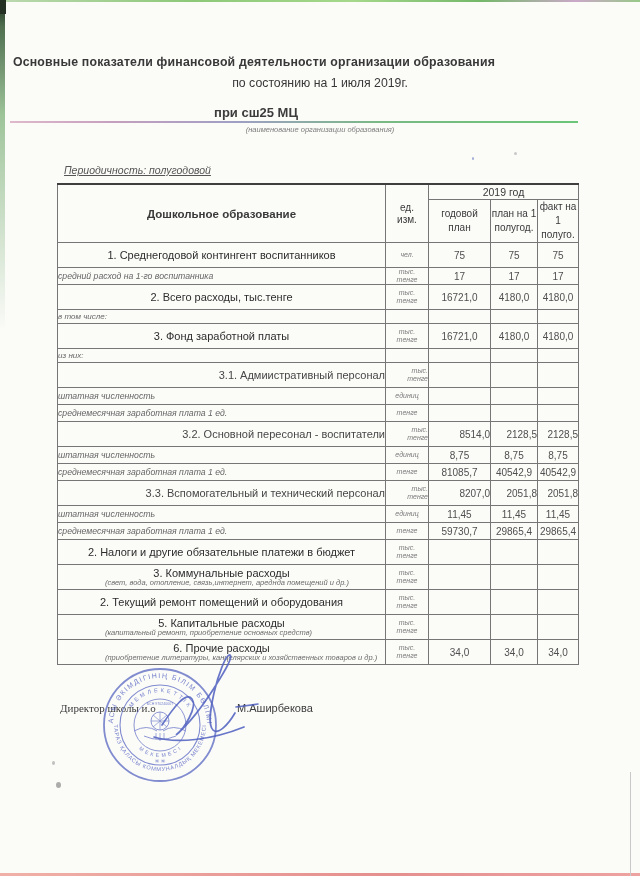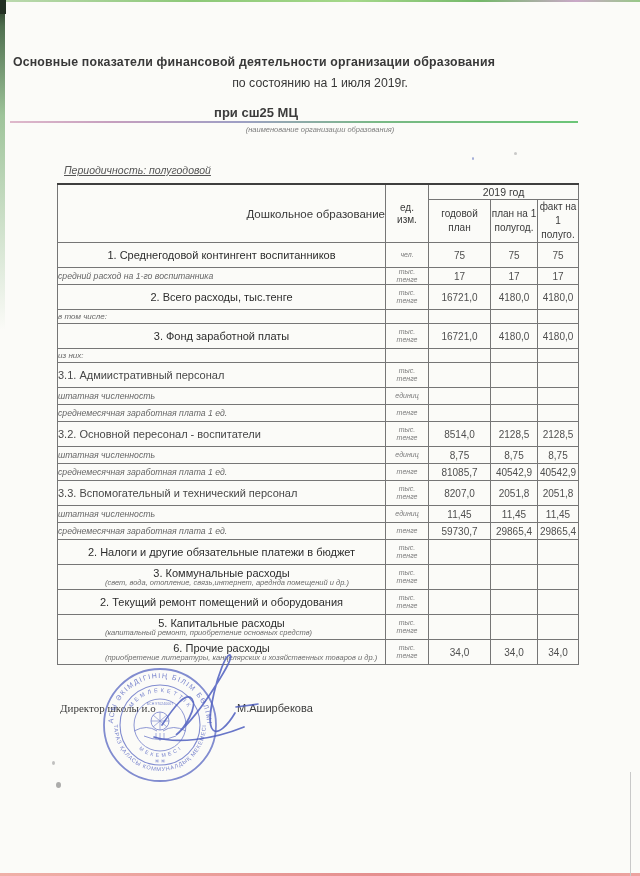--- a/index.html
+++ b/index.html
@@ -41,37 +41,37 @@
   
   .fin-table-wrap{position:absolute;left:57px;top:183px;width:521px;}
   table.fin{border-collapse:collapse;table-layout:fixed;width:521px;
     border:1px solid #4a4a4a;border-top:2px solid #3f3f3f;}
   table.fin th, table.fin td{border:1px solid #767676;padding:0;vertical-align:middle;overflow:hidden;}
   
   tbody tr:nth-child(4n+1) td{border-top-color:#6f8a6f;}
   tbody tr:nth-child(4n+3) td{border-top-color:#8d6d85;}
   tbody tr:nth-child(4n+2) td{border-top-color:#70709a;}
 
-  th.main-col{font-weight:normal;font-size:11.5px;color:#3a3a3a;text-align:right;}
+  th.main-col{font-weight:bold;font-size:11.5px;color:#3a3a3a;text-align:center;}
   th.unit-col{font-weight:normal;font-size:10px;color:#3a3a3a;text-align:center;line-height:1.15;}
   th.year-col{font-weight:normal;font-size:10.5px;color:#3a3a3a;text-align:center;height:14px;}
   th.sub-col{font-weight:normal;font-size:10px;color:#3a3a3a;text-align:center;
     height:41px;line-height:14px;vertical-align:top;padding-top:2px;}
 
   td.label-cell{padding:1px 3px 1px 4px;text-align:left;}
   .row.section .row-label-text{font-weight:normal;font-size:11px;color:#2d2d2d;text-align:center;}
   .row.subsection .row-label-text{font-weight:normal;font-size:11px;color:#474747;}
   .row.sub .row-label-text{font-style:italic;font-size:8.7px;color:#666;}
   .row.note .row-label-text{font-style:italic;font-size:8px;color:#666;}
   .row-sublabel{font-style:italic;font-size:7.5px;color:#6b6b6b;margin-top:-1px;margin-left:47px;}
   td.unit-cell{font-style:italic;font-size:7px;color:#7a7a7a;text-align:center;
     white-space:pre-line;line-height:1.15;}
   td.value-cell{font-size:10px;color:#4f4f4f;text-align:center;}
   .row.section td{height:24px;}
-  .row.subsection td{height:24px;}
+  .row.subsection td{height:24px;text-align:right;}
   .row.sub td{height:16px;}
   .row.note td{height:13px;}
 
   
   .director-label{position:absolute;left:60px;top:702px;font-size:11px;color:#3c3c3c;font-family:Liberation Serif, serif;}
   .director-name{position:absolute;left:237px;top:702px;font-size:11px;color:#3c3c3c;}
   .stamp-box{position:absolute;left:100px;top:665px;width:120px;height:120px;filter:blur(.35px);}
   .signature-box{position:absolute;left:140px;top:645px;width:125px;height:108px;}
 </style>
 </head>

